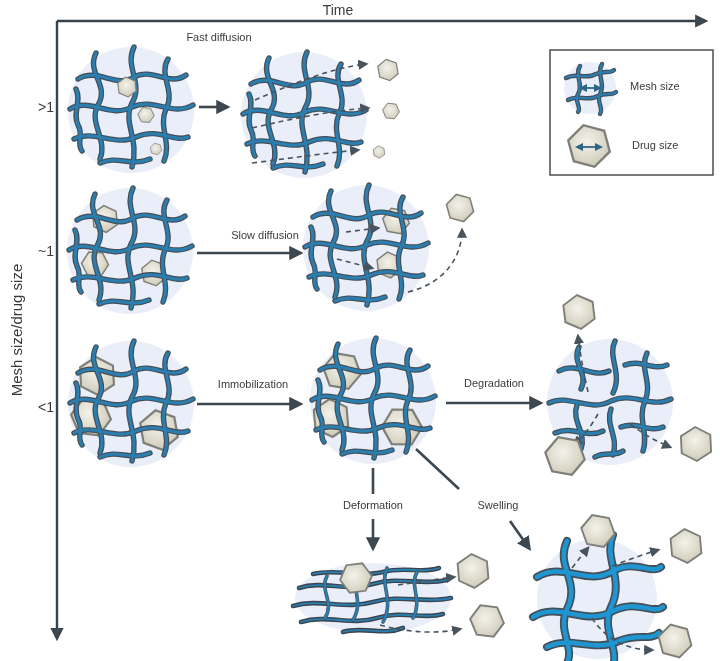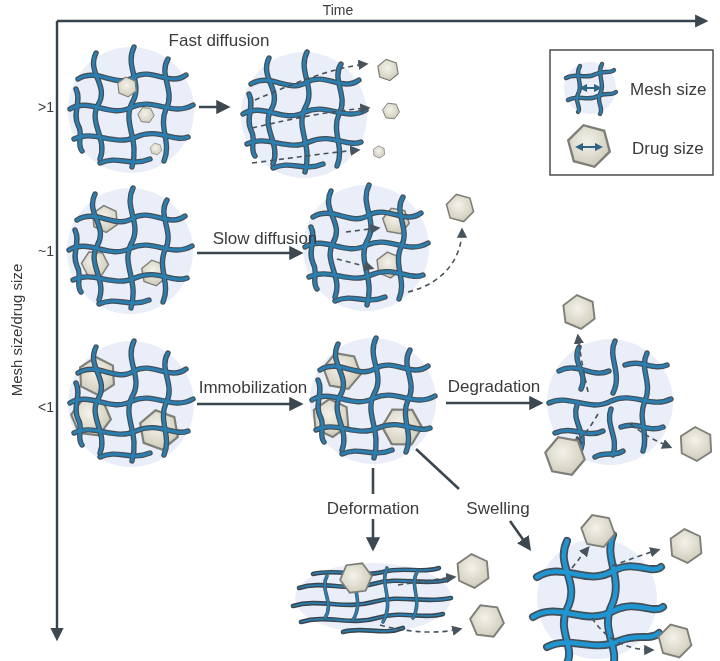--- a/index.html
+++ b/index.html
@@ -1,21 +1,21 @@
 <!DOCTYPE html>
 <html><head>
 <meta charset="utf-8">
 <style>
   html,body{margin:0;padding:0;background:#ffffff;}
   .canvas{
     position:relative;width:720px;height:661px;background:#ffffff;overflow:hidden;
-    font-family:"Liberation Sans","DejaVu Sans",sans-serif;color:#3b3b3b;border-radius:24px;
+    font-family:"Liberation Sans","DejaVu Sans",sans-serif;color:#3b3b3b;
   }
   svg{position:absolute;left:0;top:0;}
-  .lbl{position:absolute;white-space:nowrap;font-size:17px;color:#3b3b3b;}
+  .lbl{position:absolute;white-space:nowrap;font-size:11px;color:#3b3b3b;}
   .center{transform:translateX(-50%);}
   .axis-lbl{font-size:14px;}
   .tick{position:absolute;width:28px;text-align:right;font-size:14px;color:#3b3b3b;white-space:nowrap;}
   .yaxis{position:absolute;left:16px;top:330px;transform:translate(-50%,-50%) rotate(-90deg);
          white-space:nowrap;font-size:15px;color:#3b3b3b;}
   
   .mo{stroke:#454f58;stroke-width:5.4;fill:none;stroke-linecap:round;}
   .mb{stroke:#2a7fb0;stroke-width:3.0;fill:none;stroke-linecap:round;}
   .mo2{stroke:#454f58;stroke-width:8;fill:none;stroke-linecap:round;}
   .mb2{stroke:#1f95d2;stroke-width:4.6;fill:none;stroke-linecap:round;}

